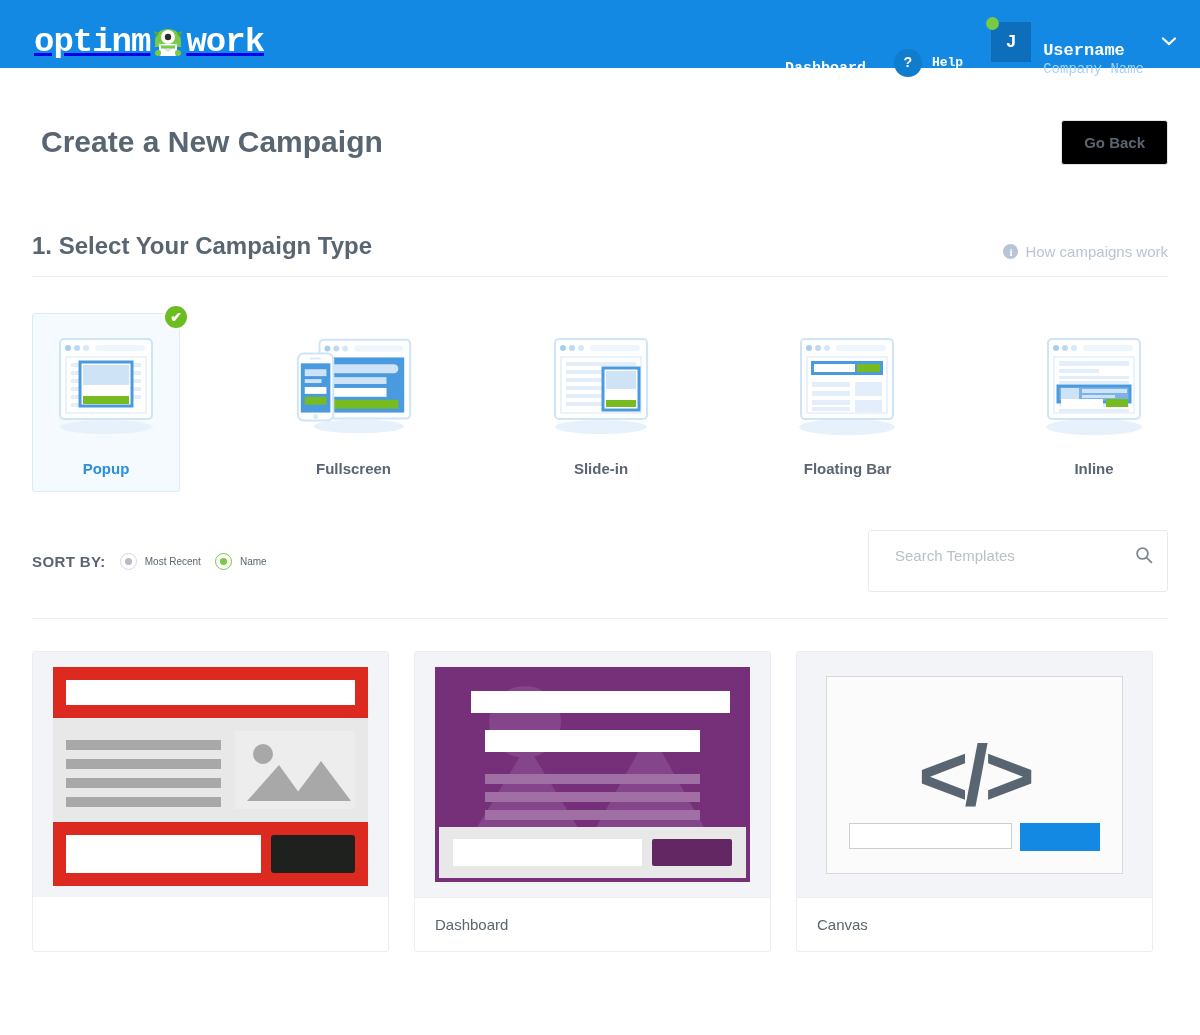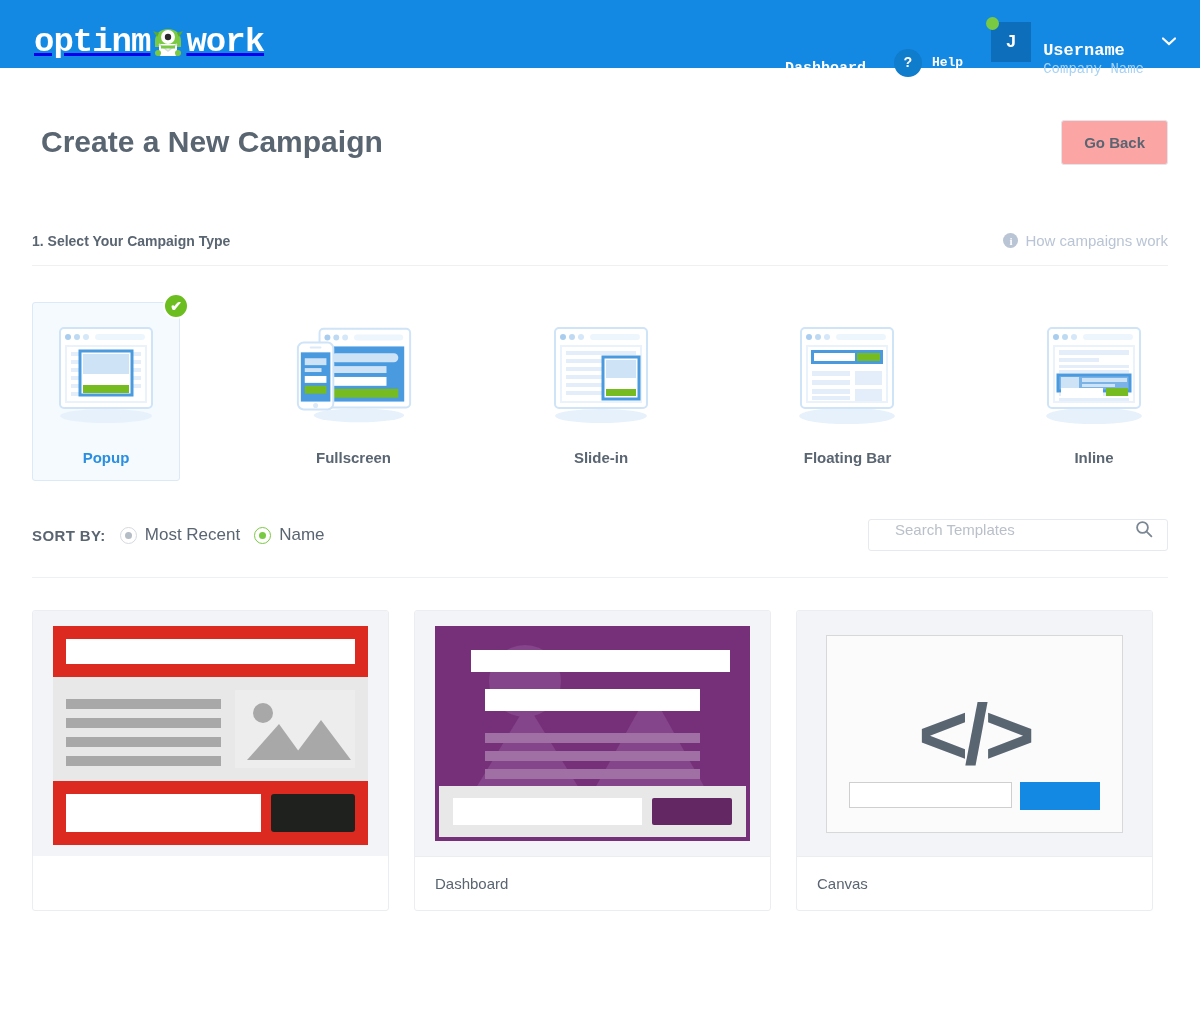--- a/index.html
+++ b/index.html
@@ -55,32 +55,32 @@
   .chev { color:#ffffff; font-size:14px; margin-left:6px; }
 
   
   .page { padding:0 32px; }
   .page-head {
     display:flex; align-items:center; justify-content:space-between;
     padding-top:48px;
   }
   .page-title { font-size:30px; font-weight:bold; color:#5a6572; margin:9px; }
   .go-back {
-    border:1px solid #e2e5e9; background:#fca5a5; border-radius:3px;
+    border:1px solid #e2e5e9; background:#000000; border-radius:3px;
     font-size:15px; font-weight:bold; color:#5a6572;
     padding:13px 22px; cursor:pointer;
     font-family:"Liberation Sans", sans-serif;
   }
 
   .section-head {
     display:flex; align-items:flex-end; justify-content:space-between;
     margin-top:64px; padding-bottom:16px;
     border-bottom:1px solid #eef0f2;
   }
-  .section-title { font-size:14px; font-weight:bold; color:#5a6572; margin:0; }
+  .section-title { font-size:24px; font-weight:bold; color:#5a6572; margin:0; }
   .how-link {
     display:flex; align-items:center; gap:7px;
     color:#b9c4d4; font-size:15px; text-decoration:none;
   }
   .info-icon {
     width:15px; height:15px; border-radius:50%; background:#b9c4d4;
     color:#ffffff; font-size:11px; font-weight:bold;
     display:flex; align-items:center; justify-content:center;
     font-family:"Liberation Serif", serif;
   }
@@ -114,23 +114,23 @@
   .sort-label { font-size:15px; font-weight:bold; color:#5a6572; letter-spacing:.4px; }
   .radio-opt { display:flex; align-items:center; gap:8px; cursor:pointer; }
   .radio {
     width:17px; height:17px; border-radius:50%;
     border:1px solid #d5dae0; background:#ffffff;
     display:flex; align-items:center; justify-content:center;
   }
   .radio i { width:7px; height:7px; border-radius:50%; background:#b4bcc6; display:block; }
   .radio.on { border-color:#7ac943; }
   .radio.on i { background:#7ac943; }
-  .radio-text { font-size:17px; color:#5a6572; }
+  .radio-text { font-size:10px; color:#5a6572; }
   .search-box {
-    width:300px; height:32px; border:1px solid #e6e9ed; border-radius:3px;
+    width:300px; height:62px; border:1px solid #e6e9ed; border-radius:3px;
     background:#ffffff; display:flex; align-items:center; padding:0 14px 12px 24px;
   }
   .search-box input {
     flex:1; border:none; outline:none; font-size:15px; color:#5a6572;
     background:transparent; font-family:"Liberation Sans", sans-serif;
   }
   .search-box input::placeholder { color:#b9c0c9; }
   .mag { width:18px; height:18px; flex:0 0 auto; }
 
   

